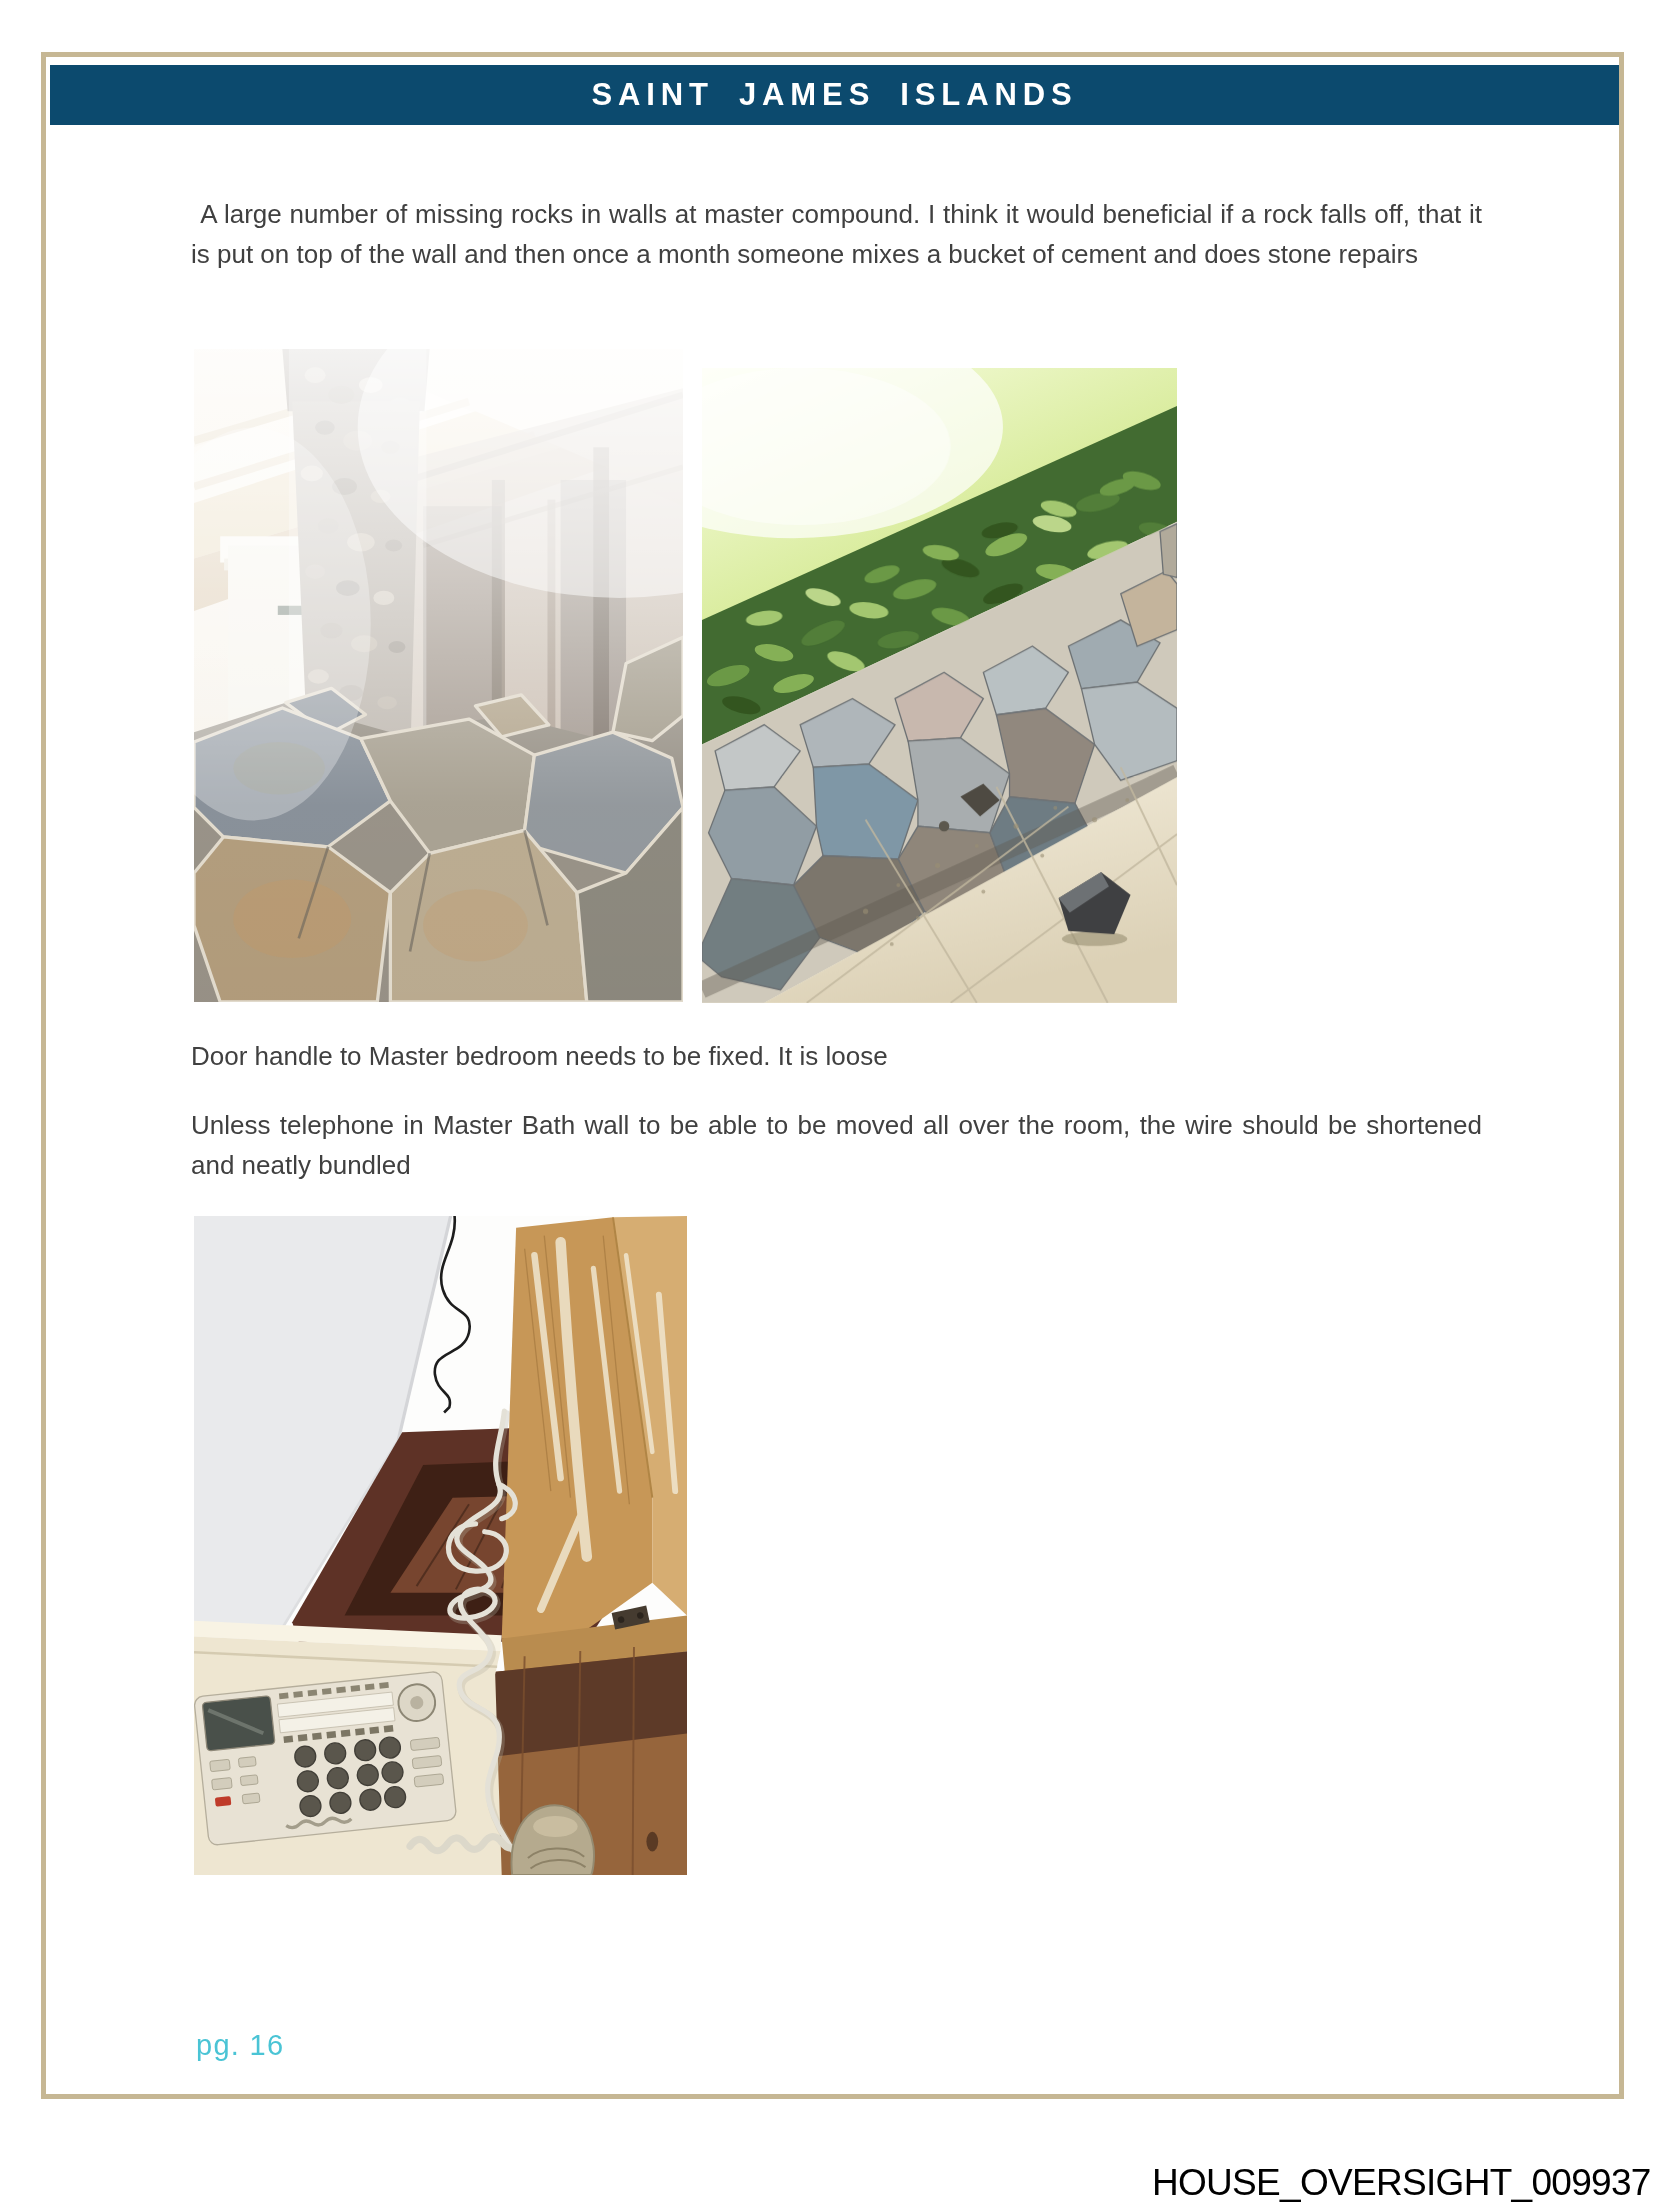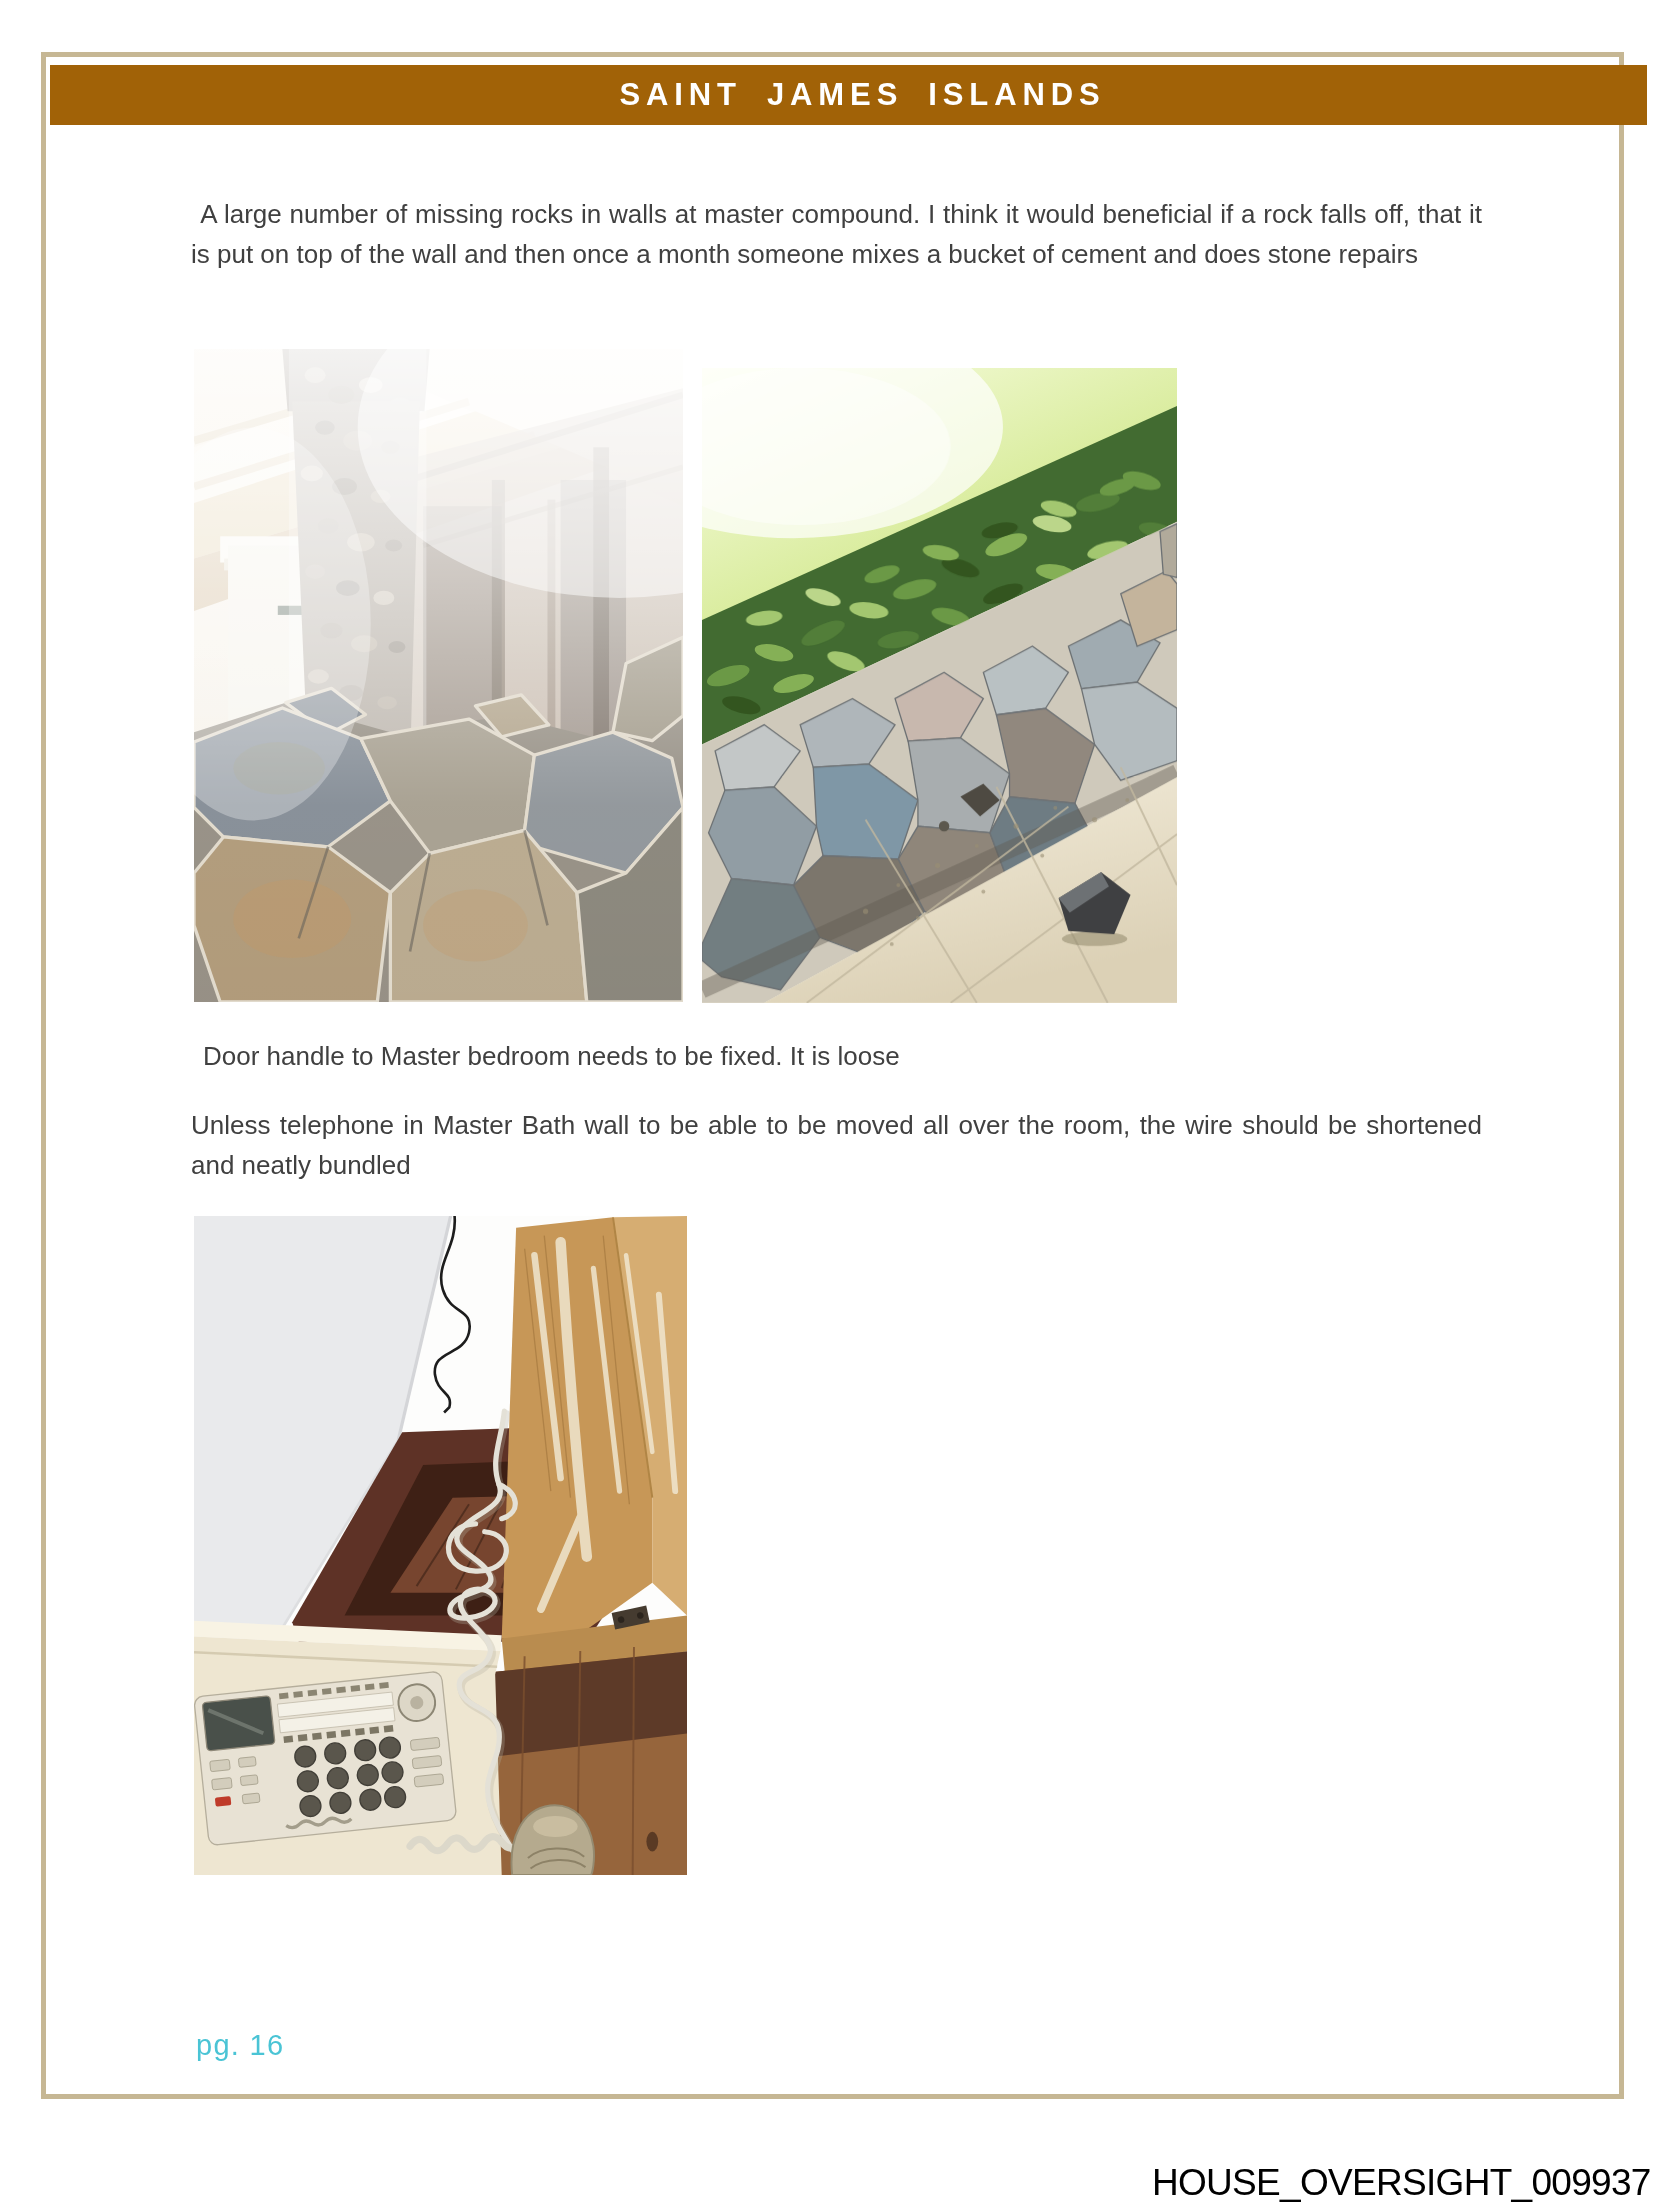--- a/index.html
+++ b/index.html
@@ -1,26 +1,26 @@
 <!DOCTYPE html>
 <html style="font-size:10.5px"><head>
 <meta charset="utf-8">
 <style>
   html,body{margin:0;padding:0;background:#ffffff;}
   .page{position:relative;width:1669px;height:2205px;background:#ffffff;
         font-family:"Liberation Sans",sans-serif;color:#000;overflow:hidden;}
   .frame{position:absolute;left:41px;top:52px;width:1583px;height:2047px;
          box-sizing:border-box;border:5.9px solid #c6b794;background:#ffffff;}
   .banner{position:absolute;left:50px;top:65px;width:1569px;height:60px;
-          background:#a16207;display:flex;align-items:center;justify-content:center;padding-left:28px;}
+          background:#0c4a6e;display:flex;align-items:center;justify-content:center;}
   .banner-title{color:#ffffff;font-weight:bold;font-size:31px;letter-spacing:5.9px;
           word-spacing:10.5px;white-space:nowrap;}
   .para{position:absolute;left:191px;width:1291px;font-size:26px;line-height:40px;
         text-align:justify;color:#404040;}
-  .para.single{text-align:left;width:auto;margin-left:12px;}
+  .para.single{text-align:left;width:auto;}
   .p-rocks{top:194px;text-indent:9.2px;}
   .p-door{top:1036px;}
   .p-phone{top:1105px;}
   .photo{position:absolute;overflow:hidden;background:#eee;}
   .photo svg{display:block;width:100%;height:100%;}
   .ph1{left:194px;top:349px;width:489px;height:653px;}
   .ph2{left:702px;top:368px;width:475px;height:635px;}
   .ph3{left:194px;top:1216px;width:493px;height:659px;}
   .pgnum{position:absolute;left:196px;top:2029px;font-size:29px;letter-spacing:1.3px;
          color:#4ac4d5;}

